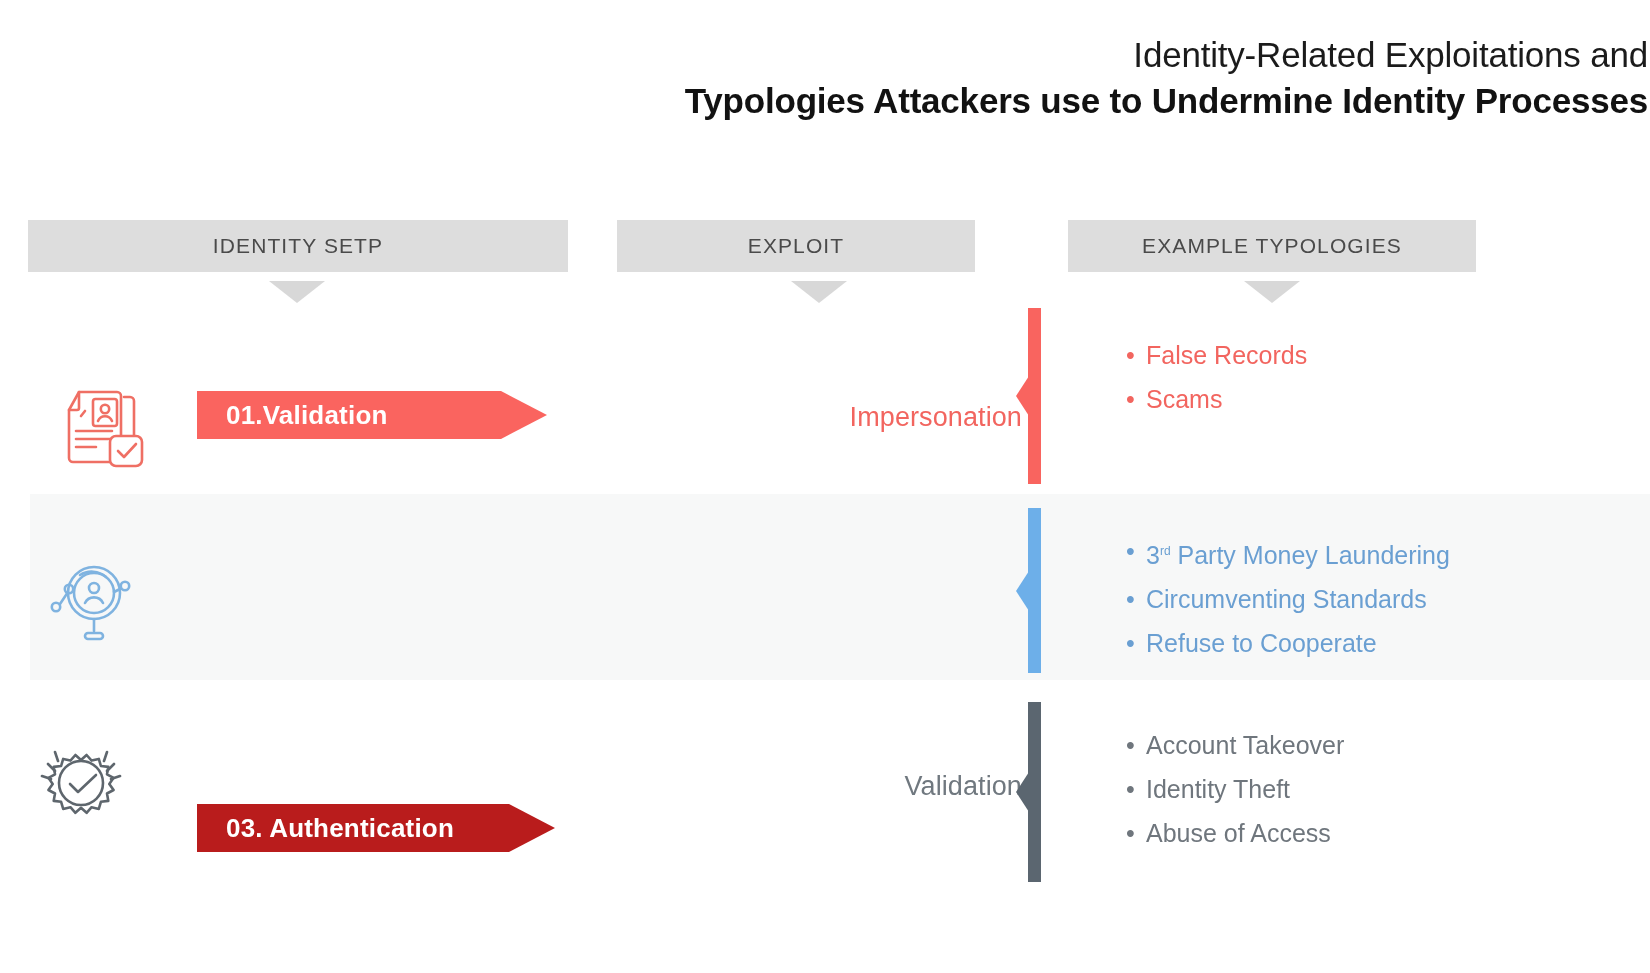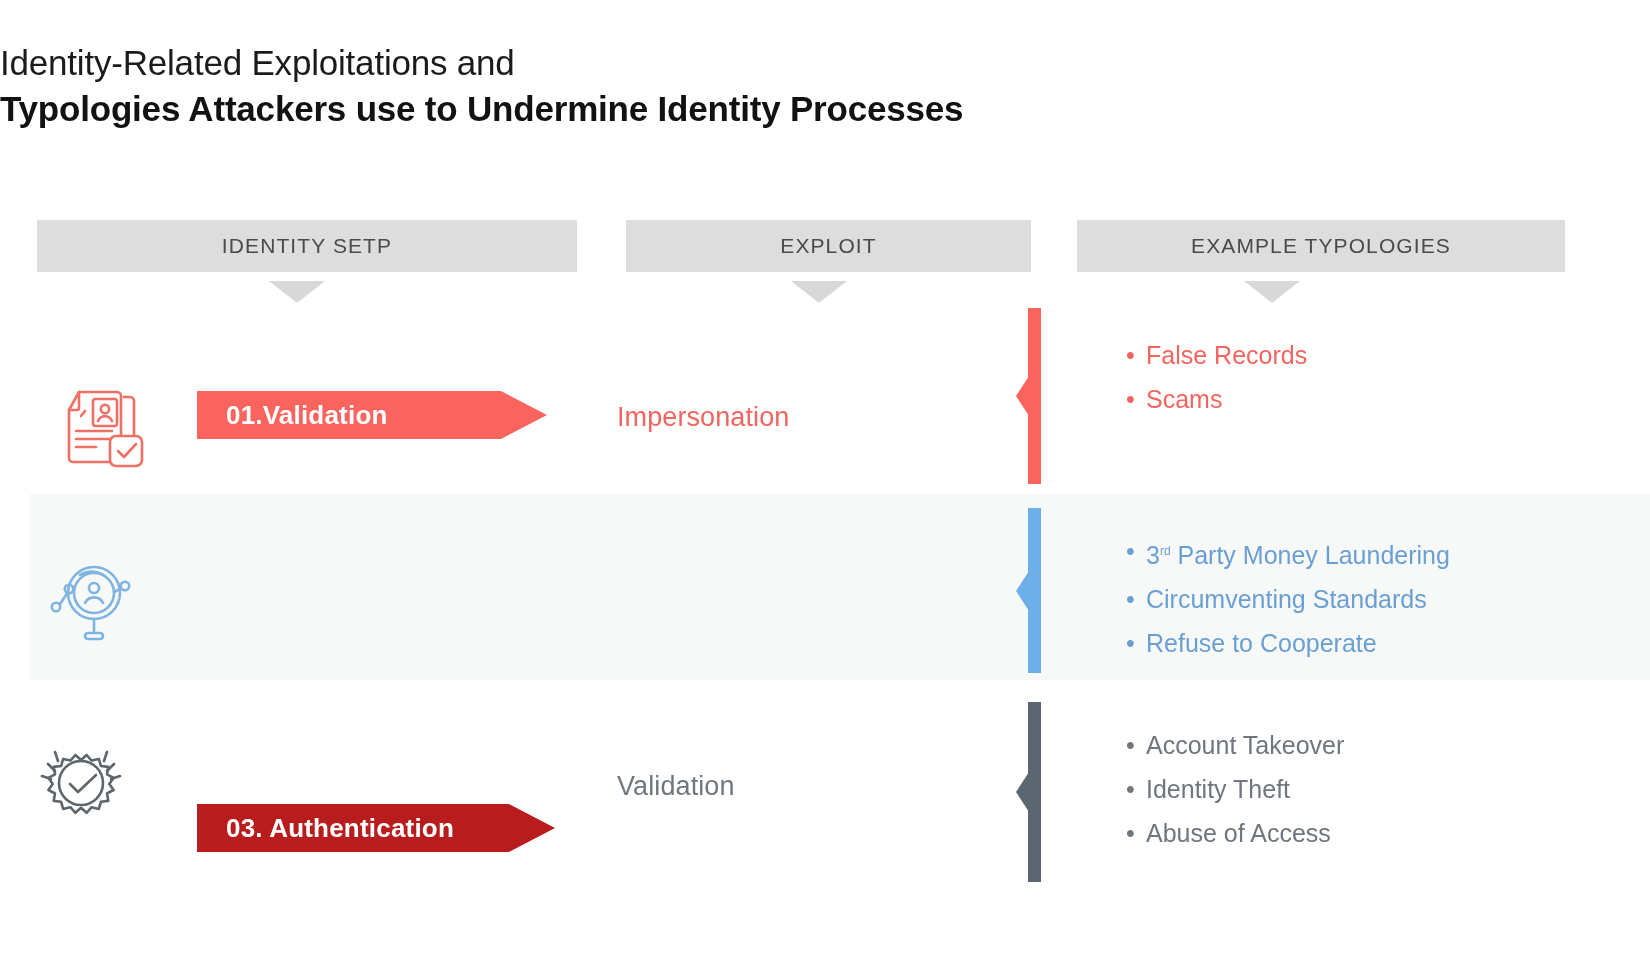--- a/index.html
+++ b/index.html
@@ -15,24 +15,24 @@
   #stage {
     position: relative;
     width: 1650px;
     height: 973px;
     background: #ffffff;
   }
 
   
   #title-block {
     position: absolute;
-    top: 40px;
+    top: 32px;
     left: 0;
     width: 1648px;
-    text-align: left;
+    text-align: right;
   }
   .title-line-1 {
     font-size: 35px;
     line-height: 45px;
     color: #1b1b1b;
     font-weight: 400;
     letter-spacing: -0.2px;
   }
   .title-line-2 {
     font-size: 35px;
@@ -52,31 +52,30 @@
   #band-row2 { top: 494px; height: 186px; }
 
   
   .col-header {
     position: absolute;
     height: 52px;
     background: #dddddd;
     display: flex;
     align-items: center;
     justify-content: center;
-    margin-left: 9px;
   }
   .col-header span {
     font-size: 21px;
     letter-spacing: 1.1px;
     color: #4a4a4a;
     font-weight: 400;
   }
   #hdr-step      { left: 28px;   top: 220px; width: 540px; }
-  #hdr-exploit   { left: 617px;  top: 220px; width: 405px; }
-  #hdr-typology  { left: 1068px; top: 220px; width: 488px; }
+  #hdr-exploit   { left: 617px;  top: 220px; width: 358px; }
+  #hdr-typology  { left: 1068px; top: 220px; width: 408px; }
 
   
   .hdr-arrow {
     position: absolute;
     width: 0; height: 0;
     border-left: 28px solid transparent;
     border-right: 28px solid transparent;
     border-top: 22px solid #d8d8d8;
   }
   #arw-step     { left: 269px;  top: 281px; }
@@ -110,21 +109,21 @@
     white-space: nowrap;
   }
   #chev-r1 { left: 197px; top: 391px; width: 350px; background: #fa645f; }
   #chev-r2 { left: 197px; top: 573px; width: 350px; background: #6dafe9; }
   #chev-r3 { left: 197px; top: 804px; width: 358px; background: #b91c1c; }
 
   
   .exploit {
     position: absolute;
     width: 405px;
-    text-align: left;
+    text-align: right;
     font-size: 27px;
     font-weight: 400;
     letter-spacing: 0.1px;
   }
   #exp-r1 { left: 617px; top: 402px; color: #f2655f; }
   #exp-r2 { left: 617px; top: 581px; color: #6a9fd2; }
   #exp-r3 { left: 617px; top: 771px; color: #70787f; }
 
   
   .vbar {

